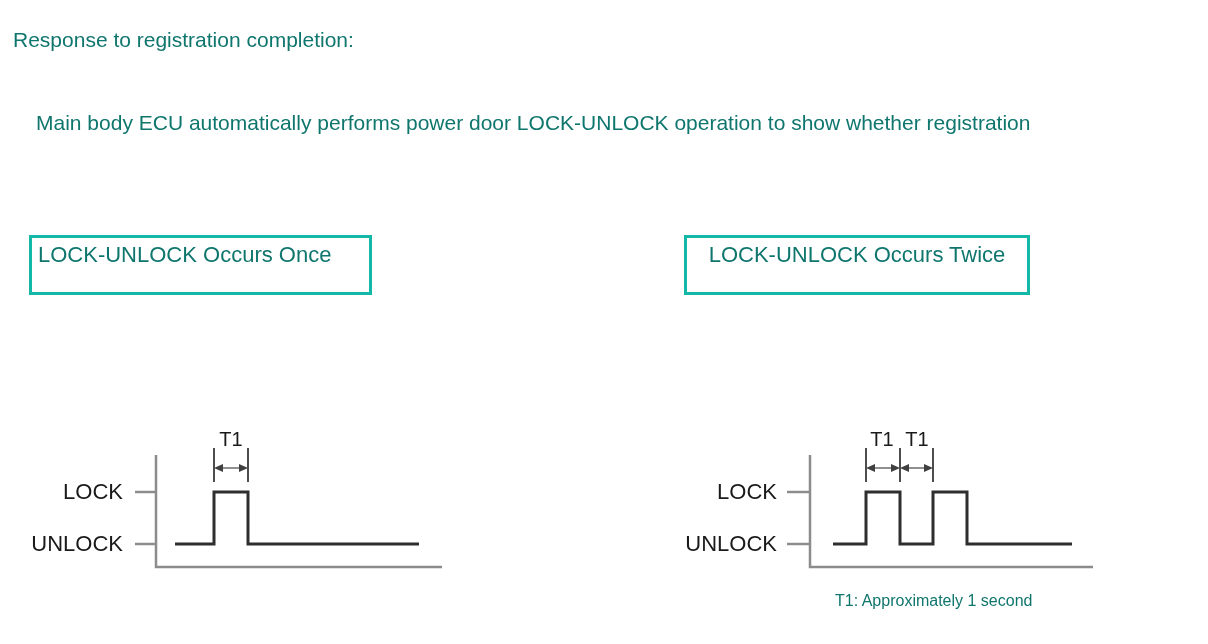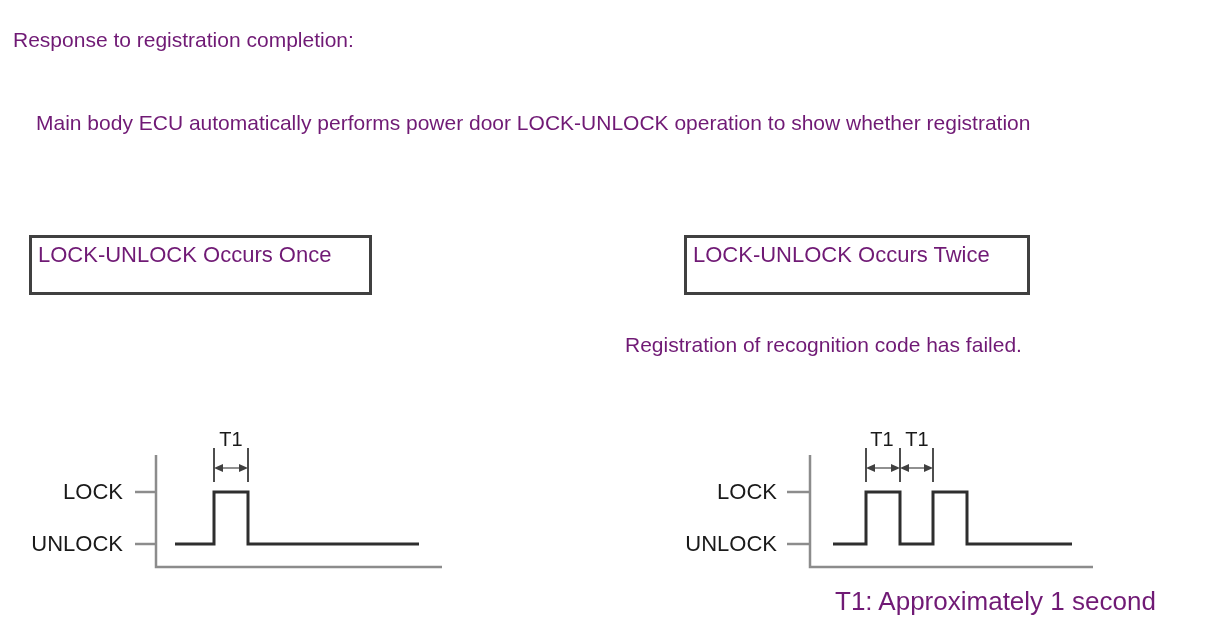--- a/index.html
+++ b/index.html
@@ -1,28 +1,28 @@
 <!DOCTYPE html>
 <html><head>
 <meta charset="utf-8">
 <style>
   html,body{margin:0;padding:0;background:#ffffff;}
   .page{
     position:relative;width:1208px;height:636px;background:#ffffff;
-    font-family:"Liberation Sans",sans-serif;color:#701a75;overflow:hidden;
+    font-family:"Liberation Sans",sans-serif;color:#0f766e;overflow:hidden;
   }
   .abs{position:absolute;}
   .line{font-size:21px;line-height:28px;white-space:nowrap;}
   .title{font-size:21px;line-height:28px;white-space:nowrap;}
   .result-box{
-    border:3px solid #404040;background:#ffffff;
+    border:3px solid #14b8a6;background:#ffffff;
     box-sizing:border-box;padding:4px 6px 11px 6px;
   }
   .result-box .box-label{font-size:22px;line-height:26px;white-space:nowrap;}
-  .note{font-size:26px;line-height:26px;white-space:nowrap;}
+  .note{font-size:16px;line-height:26px;white-space:nowrap;}
   svg{display:block;}
   svg text{font-family:"Liberation Sans",sans-serif;fill:#1a1a1a;}
   svg text.sig-label{font-size:22px;}
   svg text.t1-label{font-size:20px;}
   .wave{stroke:#2e2e2e;stroke-width:3;fill:none;}
   .axis{stroke:#8c8c8c;stroke-width:2.5;fill:none;}
   .tick{stroke:#8c8c8c;stroke-width:2.5;fill:none;}
   .extent{stroke:#4d4d4d;stroke-width:2;fill:none;}
   .arrow-shaft{stroke:#909090;stroke-width:2;fill:none;}
   .arrow-head{fill:#404040;stroke:none;}
@@ -35,29 +35,25 @@
   <div class="abs title" style="left:13px;top:26px;">Response to registration completion:</div>
 
   <div class="abs" style="left:36px;top:109px;">
     <div class="line">Main body ECU automatically performs power door LOCK-UNLOCK operation to show whether registration</div>
   </div>
 
   <div class="abs result-box" style="left:29px;top:235px;width:343px;height:60px;">
     <div class="box-label">LOCK-UNLOCK Occurs Once</div>
   </div>
 
-  <div class="abs result-box" style="left:684px;top:235px;width:346px;height:60px;">
+  <div class="abs result-box" style="left:684px;top:235px;width:346px;height:60px;text-align:center;">
     <div class="box-label">LOCK-UNLOCK Occurs Twice</div>
   </div>
 
 
-  <div class="abs" style="left:625px;top:331px;">
-    <div class="line">Registration of recognition code has failed.</div>
-    <div class="line"></div>
-  </div>
 
   <svg class="abs" style="left:0;top:420px;" width="460" height="165" viewBox="0 0 460 165">
 
     <path class="axis" d="M156,35 V147 H442"></path>
 
     <path class="tick" d="M135,72 H157"></path>
     <path class="tick" d="M135,124 H157"></path>
 
     <text class="sig-label" x="123" y="79" text-anchor="end">LOCK</text>
     <text class="sig-label" x="123" y="131" text-anchor="end">UNLOCK</text>

